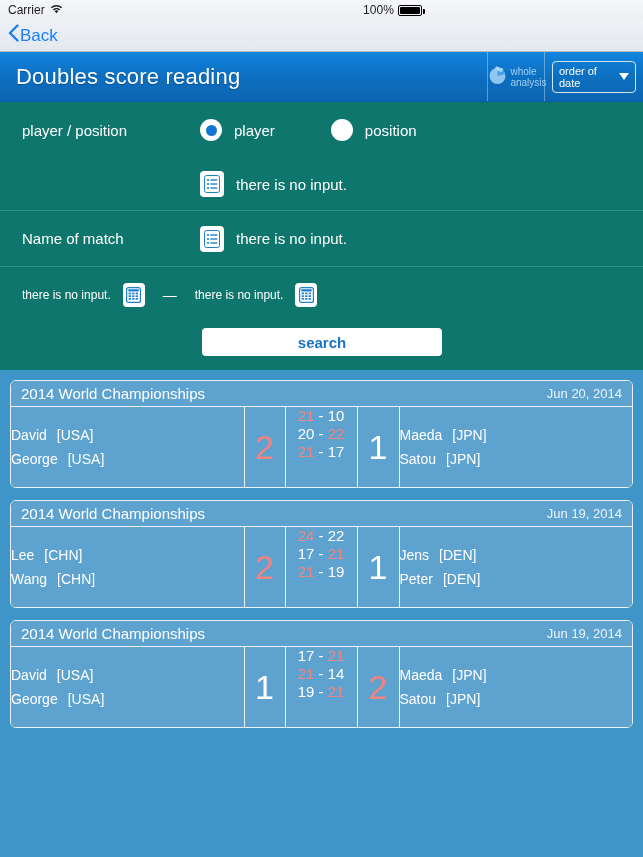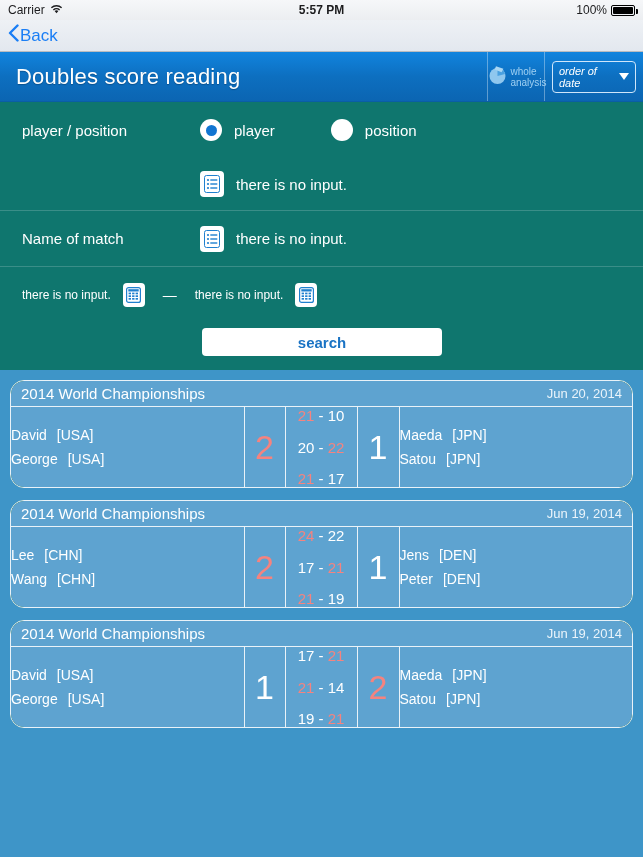--- a/index.html
+++ b/index.html
@@ -61,21 +61,20 @@
     border-right: 1px solid rgba(255,255,255,.35);
     cursor: pointer;
   }
   .analysis-btn .lbl { color: #9fd0f2; font-size: 10px; }
   .order-wrap { width: 98px; display: flex; align-items: center; justify-content: center; }
   .order-select {
     width: 84px; height: 32px; border: 1px solid #cfe6fa; border-radius: 4px;
     color: #fff; font-size: 11px; display: flex; align-items: center;
     justify-content: space-between; padding: 0 6px; cursor: pointer;
     background: transparent;
-    font-style: italic;
   }
   .caret { width:0;height:0;border-left:5px solid transparent;border-right:5px solid transparent;border-top:7px solid #fff;}
 
   
   .panel {
     background: #0f766e; width: 100%; padding: 0 0 14px 0;
   }
   .row { display: flex; align-items: center; min-height: 56px; padding: 0 22px; }
   .row + .row { border-top: 1px solid rgba(255,255,255,.18); }
   .row .label { width: 178px; color: #fff; font-size: 15px; }
@@ -106,21 +105,21 @@
   .search-btn {
     margin-left: 180px; width: 240px; height: 28px; background: #fff;
     border-radius: 4px; color: #1a73c4; font-size: 15px; font-weight: bold;
     display: flex; align-items: center; justify-content: center; cursor: pointer;
     border: none;
   }
 
   
   .results { padding: 10px 10px 0 10px; }
   .card {
-    border: 1px solid #e9f2f8; border-radius: 14px; margin-bottom: 12px;
+    border: 1px solid #e9f2f8; border-radius: 6px; margin-bottom: 12px;
     overflow: hidden; background: #4d7c0f; cursor: pointer;
   }
   .card-head {
     height: 26px; background: #5ea3d0; display: flex; align-items: center;
     justify-content: space-between; padding: 0 10px;
     border-bottom: 1px solid #e9f2f8;
   }
   .card-head .mname { color: #fff; font-size: 15px; }
   .card-head .mdate { color: #eaf4fb; font-size: 13px; }
   .card-body { display: flex; height: 80px; background: #5ea3d0; }
@@ -131,21 +130,21 @@
   .team .p { color: #fff; font-size: 14px; display: flex; gap: 10px; }
   .team.left .p { padding-right: 24px; }
   .gw {
     width: 42px; display: flex; align-items: center; justify-content: center;
     font-size: 34px; color: #fff;
     border-left: 1px solid #e9f2f8; border-right: 1px solid #e9f2f8;
   }
   .gw.win { color: #f4837f; }
   .sets {
     width: 72px; display: flex; flex-direction: column;
-    align-items: center; justify-content: space-between; gap: 1px;
+    align-items: center; justify-content: flex-start; gap: 1px;
     border-right: 1px solid #e9f2f8;
   }
   .sets .s { font-size: 15px; color: #fff; white-space: nowrap; }
   .sets .s em { font-style: normal; color: #f4837f; }
   .sets .s .sep { color: #fff; }
   .gw.rgt { border-left: none; }
 </style>
 </head>
 <body>
 
@@ -153,21 +152,20 @@
   <div class="sb-left">
     <span>Carrier</span>
     <span class="wifi">
       <svg width="13" height="10" viewBox="0 0 13 10">
           <path d="M6.5 9.2 4.6 7.1a2.9 2.9 0 0 1 3.8 0L6.5 9.2z" fill="#1c1c1e"></path>
           <path d="M2.9 5.4a5.3 5.3 0 0 1 7.2 0l-.95 1.05a3.95 3.95 0 0 0-5.3 0L2.9 5.4z" fill="#1c1c1e"></path>
           <path d="M.9 3.2a8.2 8.2 0 0 1 11.2 0l-.95 1.05a6.85 6.85 0 0 0-9.3 0L.9 3.2z" fill="#1c1c1e"></path>
         </svg>
     </span>
   </div>
-  <div class="sb-center">5:57 PM</div>
   <div class="sb-right">
     <span>100%</span>
     <span class="battery">
         <i></i>
       </span>
   </div>
 </div>
 
 <div class="navbar">
   <div class="back">

